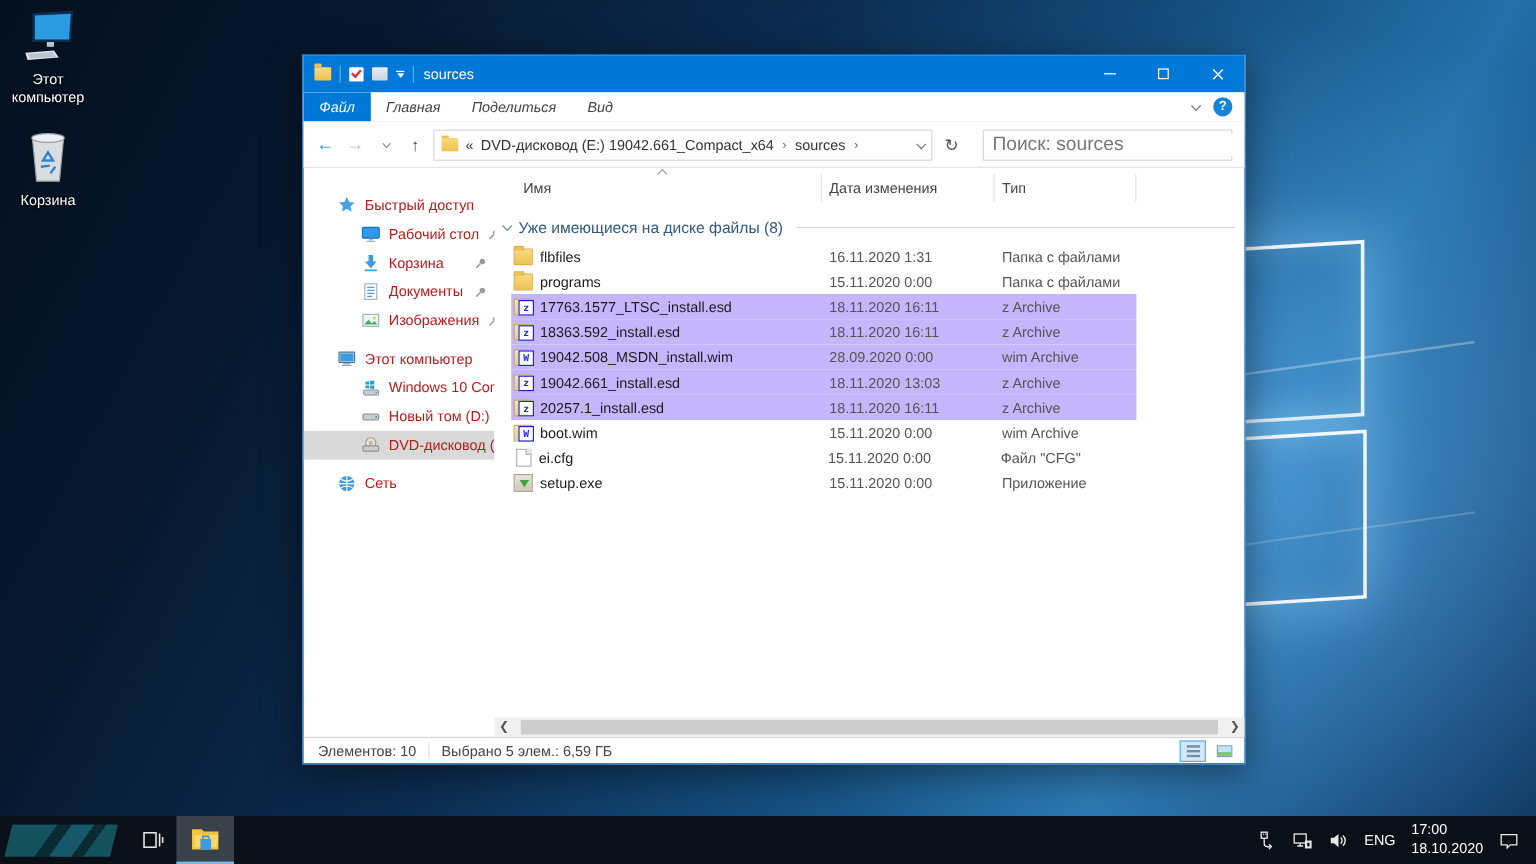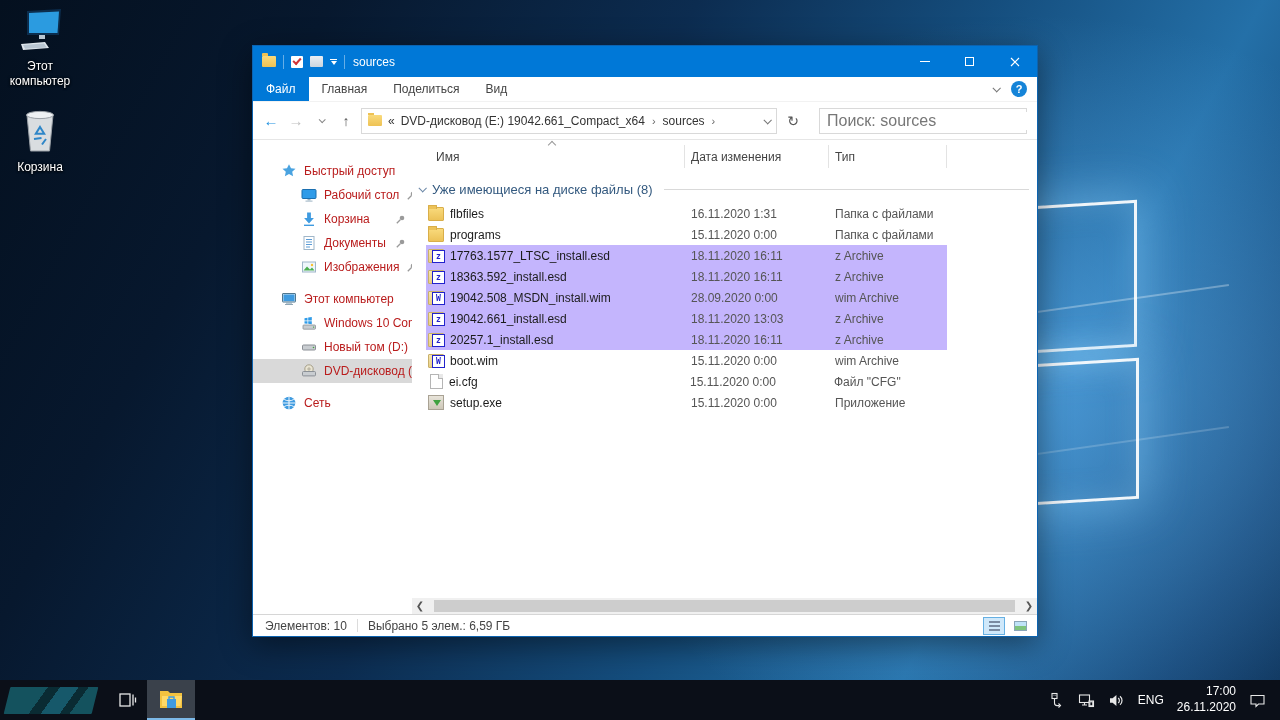--- a/index.html
+++ b/index.html
@@ -42,21 +42,21 @@
     border-right:3.5px solid transparent; border-top:4px solid #fff; }
   .win-title { font-size:12px; margin-left:8px; }
   .win-controls { margin-left:auto; display:flex; height:100%; }
   .wc { width:45px; height:100%; display:flex; align-items:center; justify-content:center; cursor:default; }
   .wc-min i { display:block; width:10px; height:1px; background:#fff; }
   .wc-max i { display:block; width:9px; height:9px; border:1px solid #fff; }
 
   
   .tabs-row { height:25px; background:#fff; display:flex; align-items:stretch; font-size:12px; color:#444;
     border-bottom:1px solid #f2f2f2; flex:none; }
-  .rtab { padding:0 13px; display:flex; align-items:center; }
+  .rtab { padding:0 13px; display:flex; align-items:center;font-style:italic; }
   .rtab.active { background:#0078d7; color:#fff; }
   .tabs-right { margin-left:auto; display:flex; align-items:center; gap:12px; padding-right:10px; }
   .chev { display:inline-block; width:6px; height:6px; border-right:1.4px solid #777; border-bottom:1.4px solid #777;
     transform:rotate(45deg) translateY(-1px); }
   .help-btn { width:16px; height:16px; border-radius:50%; background:#1584d8; color:#fff; font-size:11px;
     font-weight:bold; display:flex; align-items:center; justify-content:center; }
 
   
   .addr-row { height:38px; display:flex; align-items:center; padding:0 10px 0 8px; gap:5px;
     background:#fff; border-bottom:1px solid #e6e6e6; flex:none; font-size:12px; }
@@ -148,21 +148,21 @@
     display:flex; align-items:center; color:#fff; }
   .start-btn { width:88px; height:27px; margin-left:7px; flex:none;
     background:repeating-linear-gradient(115deg,#14525e 0 34px,#0a2b33 34px 45px,#16586a 45px 62px,#0a2b33 62px 71px,#14525e 71px 96px);
     transform:skewX(-14deg); border-radius:1px; }
   .tv-btn { width:40px; height:40px; display:flex; align-items:center; justify-content:center; margin-left:12px; }
   .app-btn { width:48px; height:40px; display:flex; align-items:center; justify-content:center; }
   .app-btn.active { background:#3a414b; border-bottom:2px solid #7cb9e8; }
   .tray { margin-left:auto; display:flex; align-items:center; gap:13px; padding-right:14px; }
   .tray .svgic { width:17px; height:17px; }
   .tray-lang { font-size:12px; }
-  .tray-clock { text-align:right; font-size:12px; line-height:1.3; }
+  .tray-clock { text-align:left; font-size:12px; line-height:1.3; }
 
   .svgic svg { width:100%; height:100%; display:block; }
 </style>
 </head>
 <body>
 
 <div class="desktop">
   <div class="wall-pane" style="left:1001px; top:204px; width:136px; height:147px;"></div>
   <div class="wall-pane" style="left:1003px; top:362px; width:136px; height:141px;"></div>
   <div class="wall-ray" style="left:1000px; top:300px; width:230px;"></div>
@@ -524,21 +524,21 @@
     </span>
     <span class="svgic">
       <svg viewBox="0 0 17 17">
         <path d="M2 6.2v4.6h2.6L8.4 14V3L4.6 6.2z" fill="#e8e8e8"></path>
         <path d="M10.2 6a3.2 3.2 0 010 5M12 4.2a5.6 5.6 0 010 8.6" stroke="#e8e8e8" stroke-width="1.2" fill="none"></path>
       </svg>
     </span>
     <span class="tray-lang">ENG</span>
     <span class="tray-clock">
       <div>17:00</div>
-      <div>26.11.2020</div>
+      <div>18.10.2020</div>
     </span>
     <span class="svgic">
       <svg viewBox="0 0 17 17" fill="none" stroke="#e8e8e8" stroke-width="1.1">
         <path d="M2 3.5h13v8.5H9.5L7 14.5V12H2z"></path>
       </svg>
     </span>
   </div>
 </div>
 
 </body></html>

